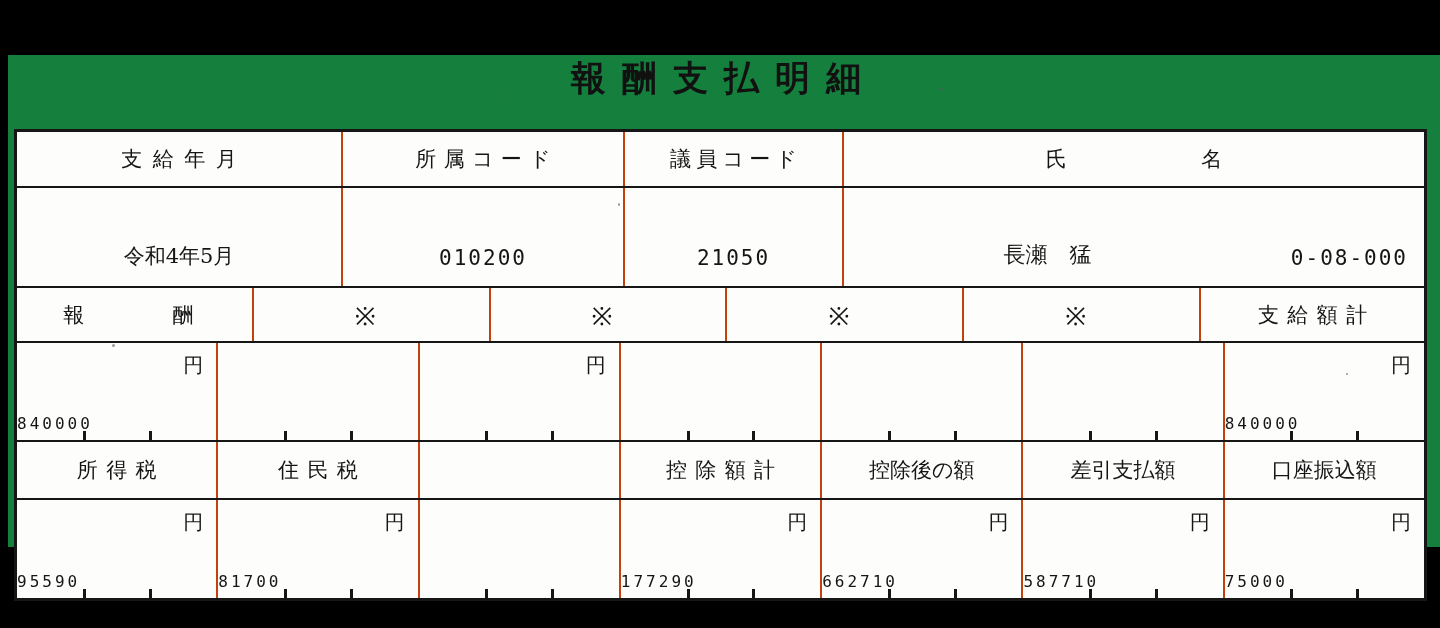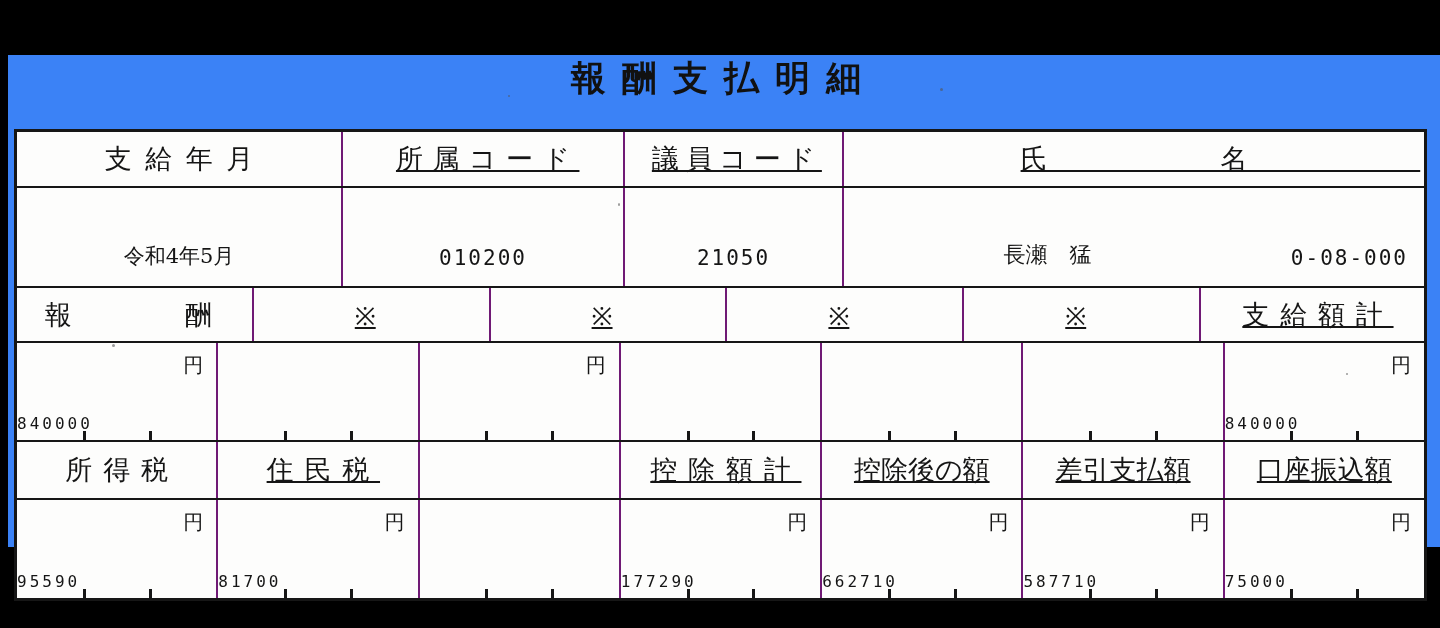--- a/index.html
+++ b/index.html
@@ -8,21 +8,21 @@
     background: #000;
     position: relative;
     font-family: "DejaVu Serif", "Liberation Serif", serif;
     color: #151515;
     overflow: hidden;
   }
   .paper {
     position: absolute;
     left: 8px; top: 55px;
     width: 1432px; height: 492px;
-    background: #3b82f6;
+    background: #15803d;
   }
   .doc-title {
     position: absolute;
     top: 0; left: 0; width: 100%;
     text-align: center;
     font-size: 35px;
     font-weight: bold;
     letter-spacing: 0.46em;
     margin-right: -0.46em;
     color: #111;
@@ -33,21 +33,21 @@
     width: 1413px;
     border: 3px solid #161616;
     background: #fdfdfc;
   }
   .row { display: flex; width: 100%; }
   .row + .row { border-top: 2px solid #161616; }
   .cell {
     position: relative;
     overflow: hidden;
   }
-  .cell + .cell { border-left: 2px solid #701a75; text-decoration: underline; }
+  .cell + .cell { border-left: 2px solid #c2410c; }
 
   
   .r-h1 { height: 54px; }
   .r-v1 { height: 100px; }
   .r-h2 { height: 55px; gap: 12px; }
   .r-v2 { height: 99px; }
   .r-h3 { height: 58px; }
   .r-v3 { height: 100px; }
 
   
@@ -57,21 +57,21 @@
   .ca4 { flex: 1; }
 
   
   .cb { flex: 1 1 0; }
 
   .hdr {
     display: flex;
     align-items: center;
     justify-content: center;
     height: 100%;
-    font-size: 27px;
+    font-size: 21px;
     white-space: nowrap;
   }
   .ls-05  { letter-spacing: .5em;  margin-right: -.5em; }
   .ls-04  { letter-spacing: .4em;  margin-right: -.4em; }
   .ls-035 { letter-spacing: .35em; margin-right: -.35em; }
   .ls-025 { letter-spacing: .25em; margin-right: -.25em; }
   .ls-big { letter-spacing: 4.2em; margin-right: -4.2em; }
   .ls-name{ letter-spacing: 6.4em; margin-right: -6.4em; }
   .kome { font-size: 25px; }
 

